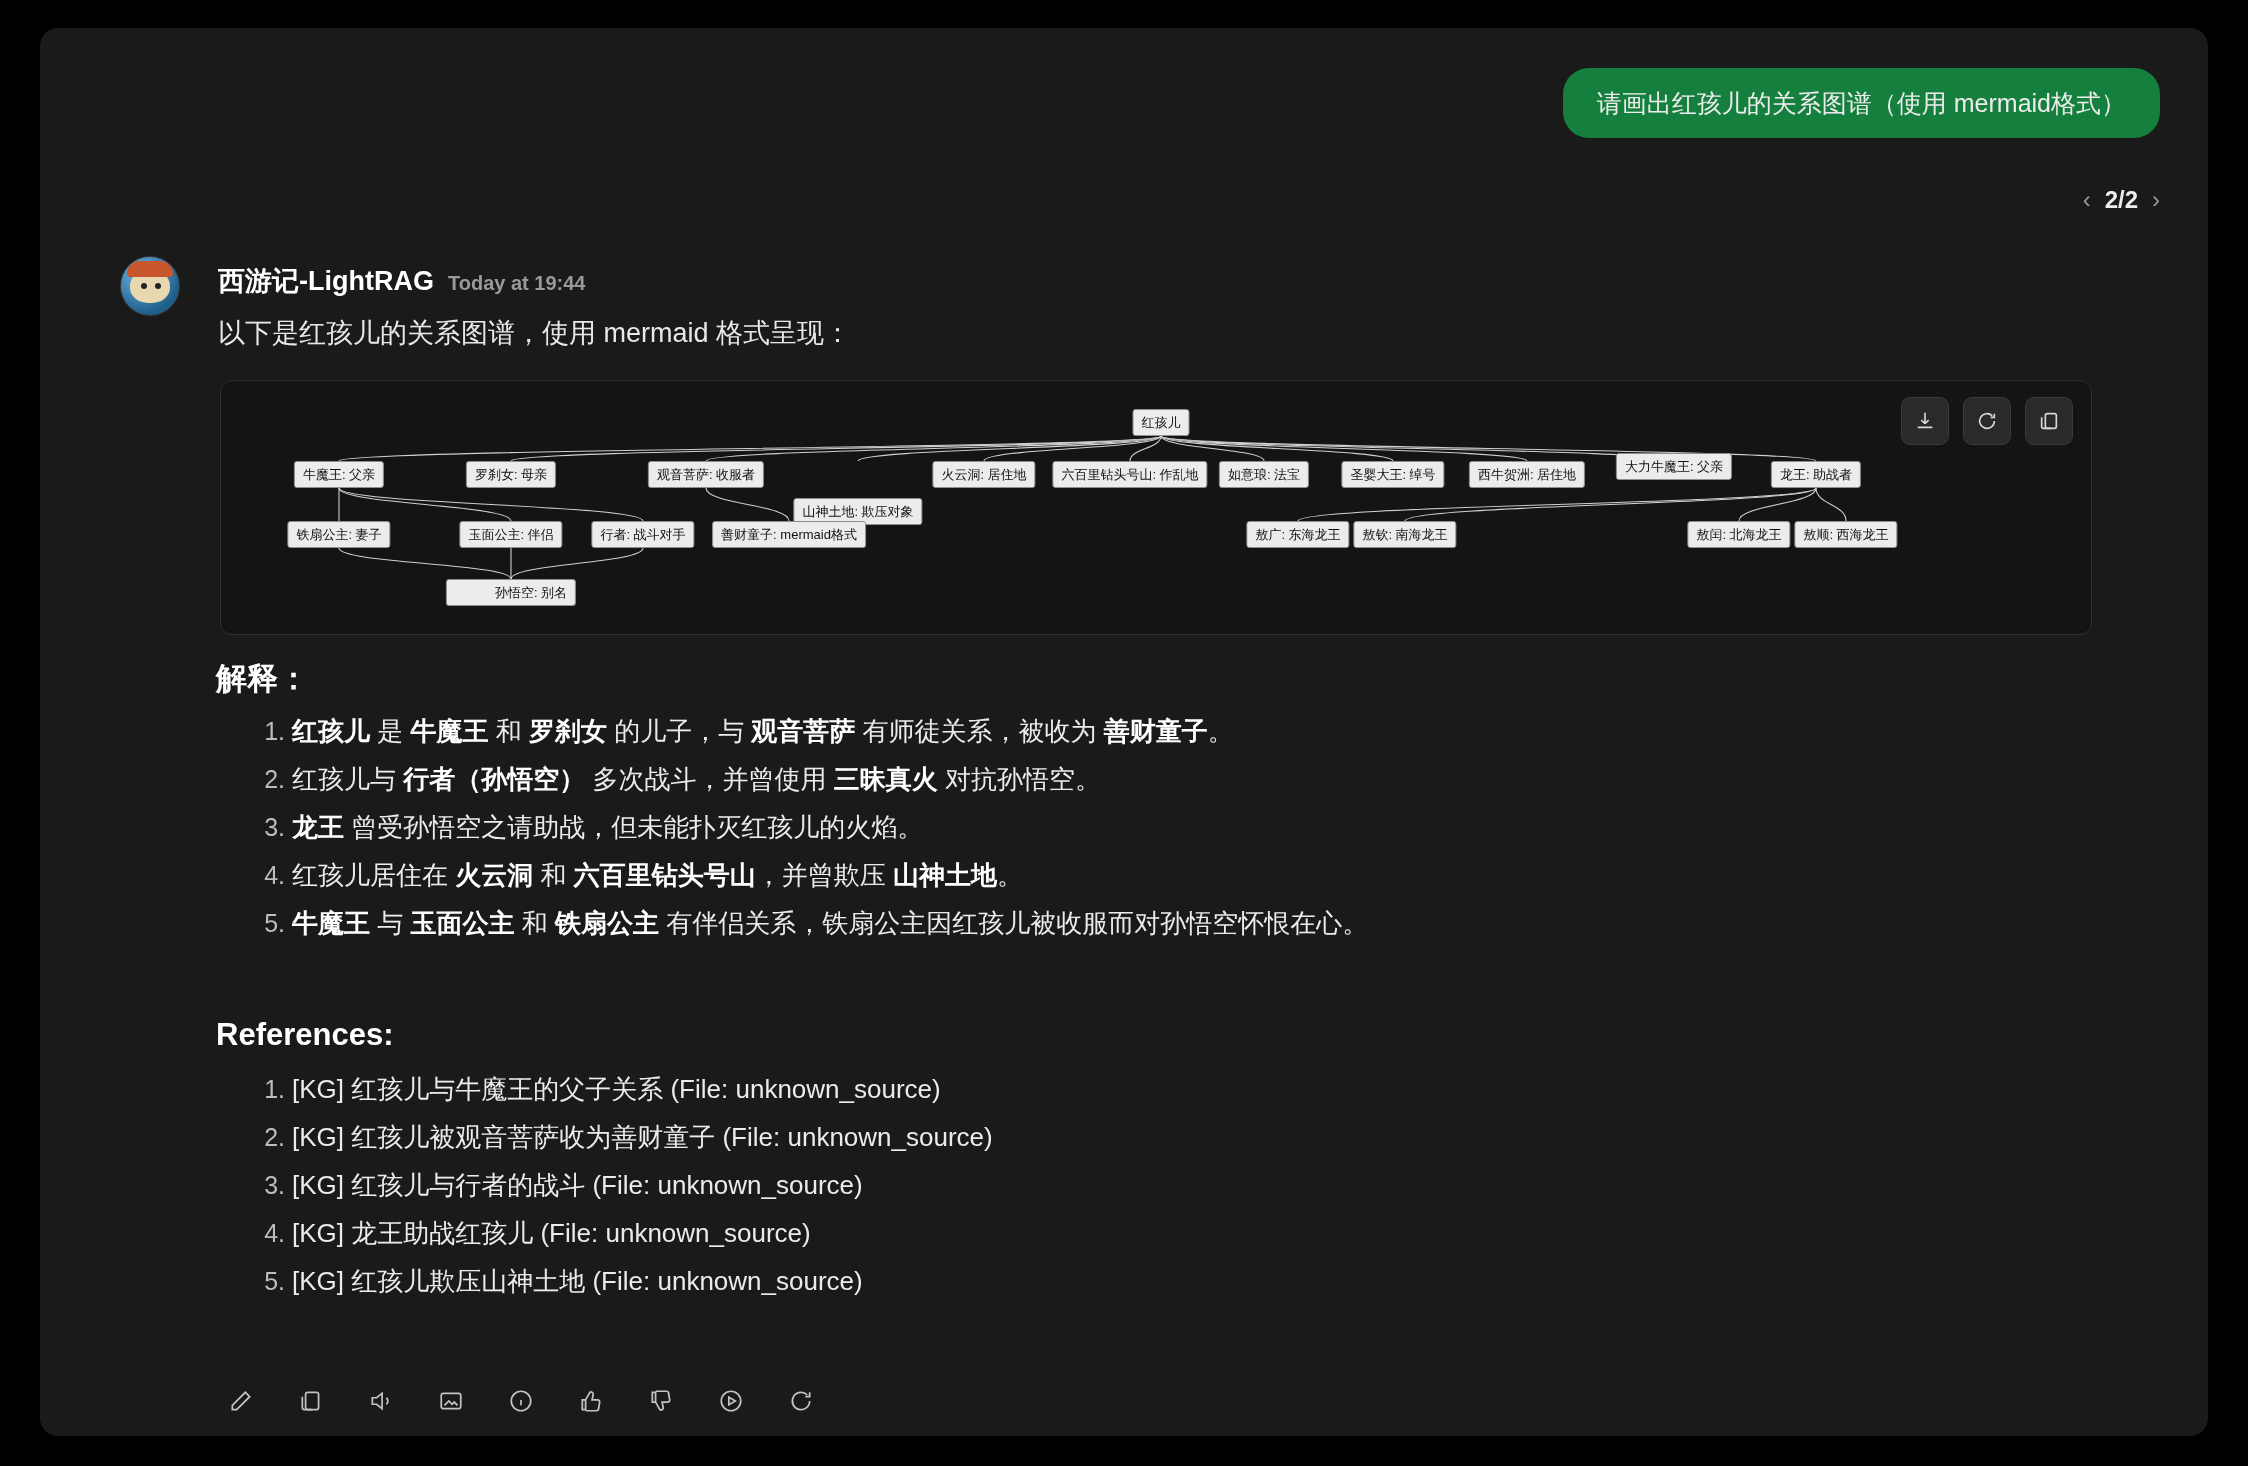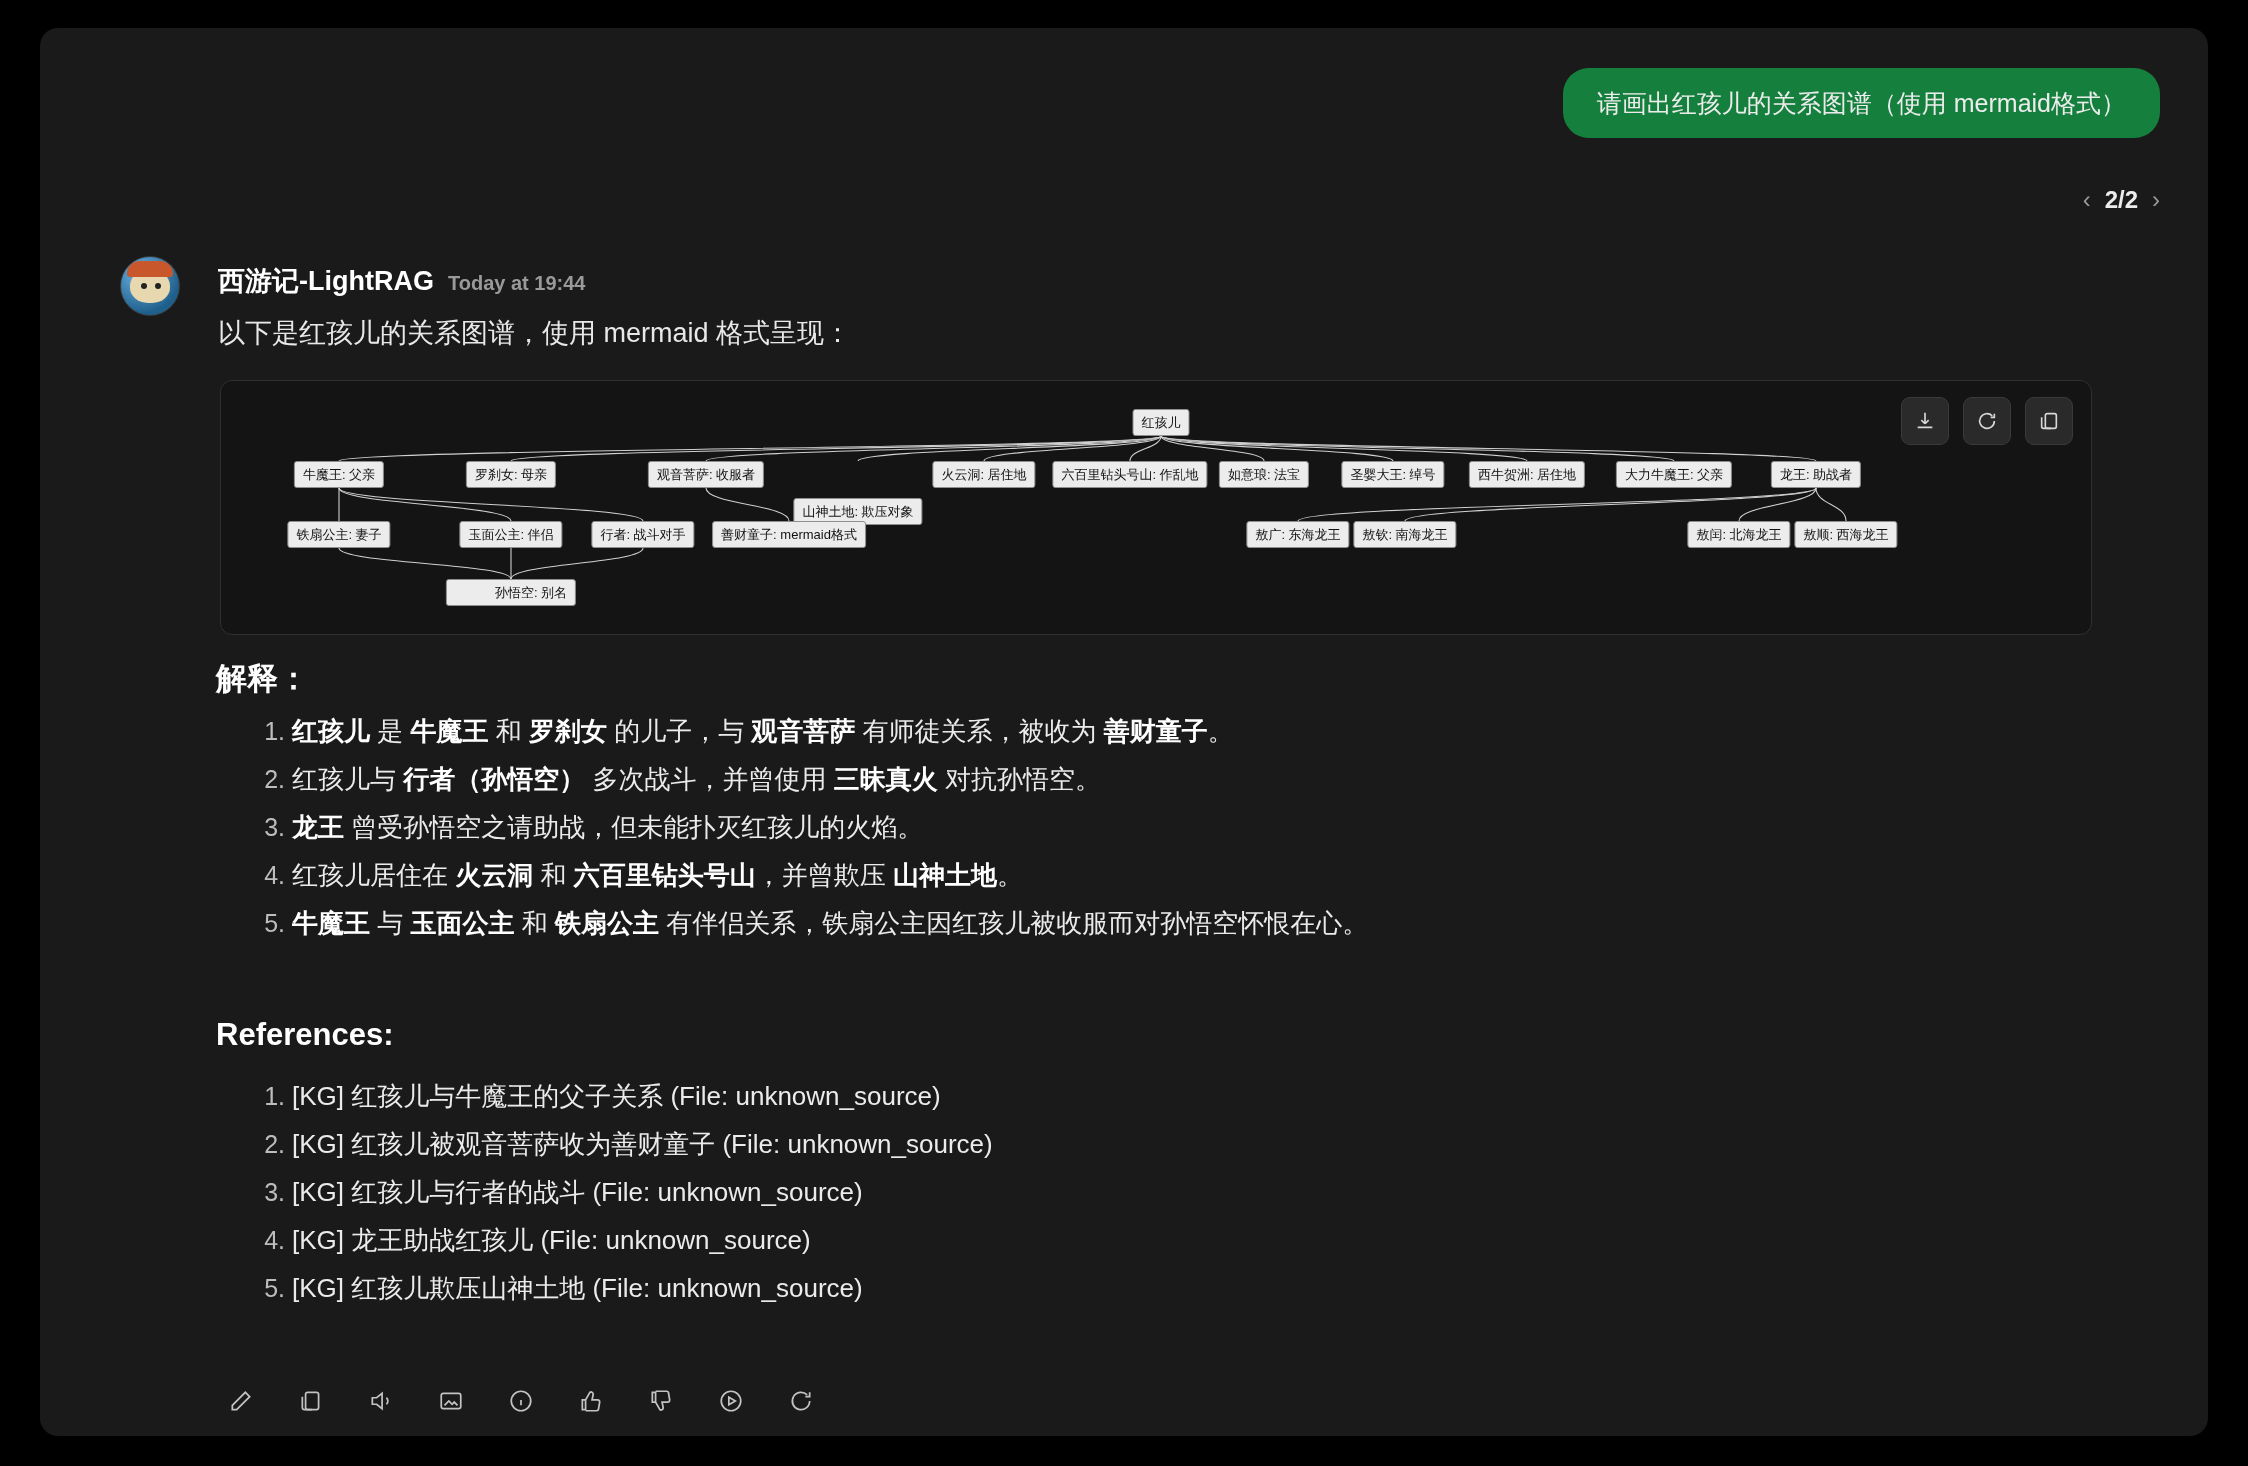--- a/index.html
+++ b/index.html
@@ -171,21 +171,21 @@
     list-style-position: outside;
   }
   ol.list li {
     font-size: 26px;
     line-height: 1.0;
     margin-bottom: 22px;
   }
   ol.list li::marker { color: #bdbdbd; font-size: 25px; }
   #explain-list { top: 690px; }
   #refs-list { top: 1048px; }
-  #refs-list li { font-size: 26px; margin-bottom: 22px; margin-top: 7px; }
+  #refs-list li { font-size: 26px; margin-bottom: 22px; }
   b { font-weight: bold; color: #ffffff; }
 
   
   .actions {
     position: absolute;
     left: 186px;
     top: 1358px;
     display: flex;
     gap: 40px;
     align-items: center;
@@ -255,21 +255,21 @@
         <div class="node" style="left: 940px; top: 28px;">红孩儿</div>
         <div class="node" style="left: 118px; top: 80px;">牛魔王: 父亲</div>
         <div class="node" style="left: 290px; top: 80px;">罗刹女: 母亲</div>
         <div class="node" style="left: 485px; top: 80px;">观音菩萨: 收服者</div>
         <div class="node" style="left: 637px; top: 80px; margin-top: 37px;">山神土地: 欺压对象</div>
         <div class="node" style="left: 763px; top: 80px;">火云洞: 居住地</div>
         <div class="node" style="left: 909px; top: 80px;">六百里钻头号山: 作乱地</div>
         <div class="node" style="left: 1043px; top: 80px;">如意琅: 法宝</div>
         <div class="node" style="left: 1172px; top: 80px;">圣婴大王: 绰号</div>
         <div class="node" style="left: 1306px; top: 80px;">西牛贺洲: 居住地</div>
-        <div class="node" style="left: 1453px; top: 80px; text-align: center;">大力牛魔王: 父亲</div>
+        <div class="node" style="left: 1453px; top: 72px; text-align: center;">大力牛魔王: 父亲</div>
         <div class="node" style="left: 1595px; top: 80px;">龙王: 助战者</div>
         <div class="node" style="left: 118px; top: 140px;">铁扇公主: 妻子</div>
         <div class="node" style="left: 290px; top: 140px;">玉面公主: 伴侣</div>
         <div class="node" style="left: 422px; top: 140px;">行者: 战斗对手</div>
         <div class="node" style="left: 568px; top: 140px;">善财童子: mermaid格式</div>
         <div class="node" style="left: 1077px; top: 140px;">敖广: 东海龙王</div>
         <div class="node" style="left: 1184px; top: 140px;">敖钦: 南海龙王</div>
         <div class="node" style="left: 1518px; top: 140px;">敖闰: 北海龙王</div>
         <div class="node" style="left: 1625px; top: 140px;">敖顺: 西海龙王</div>
         <div class="node" style="left: 290px; top: 198px; padding-left: 48px;">孙悟空: 别名</div>

